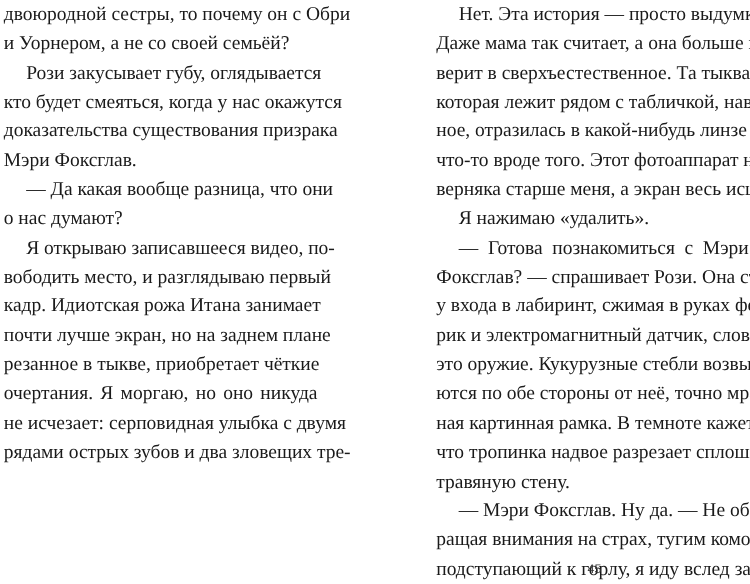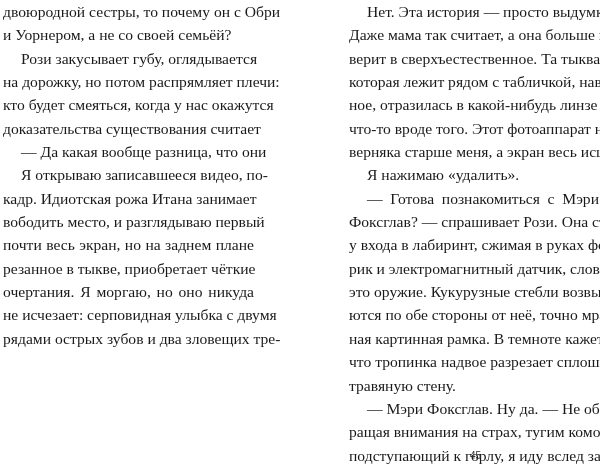--- a/index.html
+++ b/index.html
@@ -32,28 +32,29 @@
   .page-right .page-number { left: 170px; }
 </style>
 </head>
 <body>
 
 <div class="page page-left">
   <div class="text-block">
       <div class="line">двоюродной сестры, то почему он с Обри</div>
       <div class="line last">и Уорнером, а не со своей семьёй?</div>
       <div class="line indent">Рози закусывает губу, оглядывается</div>
-      <div class="line last">на дорожку, но потом распрямляет плечи:</div>
       <div class="line">кто будет смеяться, когда у нас окажутся</div>
-      <div class="line">доказательства существования считает</div>
+      <div class="line">доказательства существования призрака</div>
+      <div class="line last">Мэри Фоксглав.</div>
       <div class="line indent">— Да какая вообще разница, что они</div>
+      <div class="line last">о нас думают?</div>
       <div class="line indent">Я открываю записавшееся видео, по-</div>
+      <div class="line">вободить место, и разглядываю первый</div>
       <div class="line">кадр. Идиотская рожа Итана занимает</div>
-      <div class="line">вободить место, и разглядываю первый</div>
-      <div class="line">почти весь экран, но на заднем плане</div>
+      <div class="line">почти лучше экран, но на заднем плане</div>
       <div class="line">резанное в тыкве, приобретает чёткие</div>
       <div class="line">очертания. Я моргаю, но оно никуда</div>
       <div class="line">не исчезает: серповидная улыбка с двумя</div>
       <div class="line">рядами острых зубов и два зловещих тре-</div>
     </div>
   <div class="page-number">44</div>
 </div>
 
 <div class="page page-right">
   <div class="text-block">

